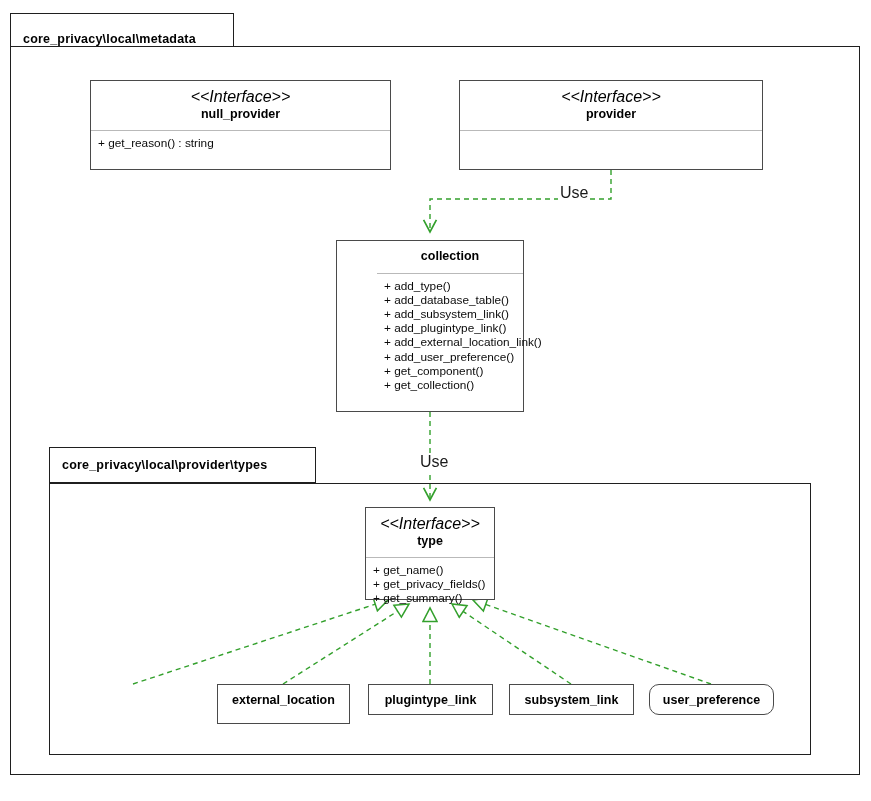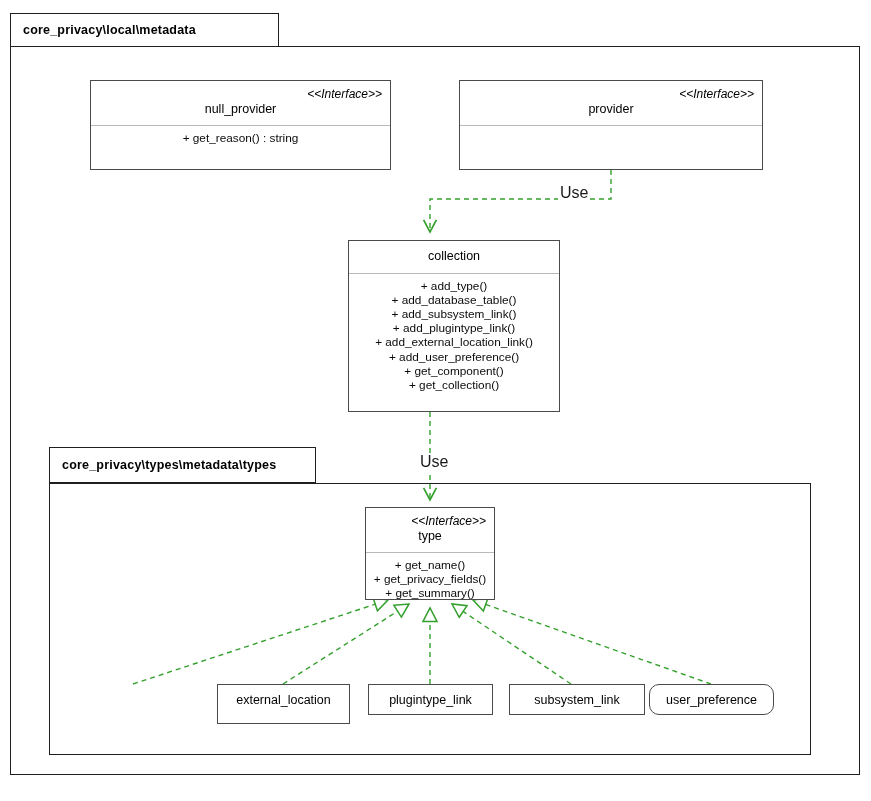--- a/index.html
+++ b/index.html
@@ -65,37 +65,36 @@
     padding: 6px 8px 7px 8px;
     text-align: center;
     line-height: 1.25;
   }
   .node-head.with-sep {
     border-bottom: 1px solid #b9b9b9;
   }
   .stereotype {
     display: block;
     font-style: italic;
-    font-size: 12px;
+    font-size: 16px;
     color: #000000;
-    text-align: right;
   }
   .node-title {
     display: block;
-    font-weight: normal;
+    font-weight: bold;
     font-size: 12.5px;
     color: #000000;
   }
   .node-title.solo {
     padding: 2px 0 1px 0;
   }
   .node-members {
     box-sizing: border-box;
     padding: 5px 7px 6px 7px;
-    text-align: center;
+    text-align: left;
   }
   .member {
     display: block;
     font-size: 11.8px;
     line-height: 14.2px;
     color: #0a0a0a;
     white-space: nowrap;
   }
   
   .edge-label {
@@ -143,50 +142,50 @@
     <g>
       <path d="M 571 684 L 452 604" fill="none" stroke="#33a02c" stroke-width="1.4" stroke-dasharray="5,4" marker-end="url(#mk-hollow-tri)"></path>
     </g>
     <g>
       <path d="M 711 684 L 473 600" fill="none" stroke="#33a02c" stroke-width="1.4" stroke-dasharray="5,4" marker-end="url(#mk-hollow-tri)"></path>
     </g>
   </svg>
 
   <div class="pkg">
     <div class="pkg-body" style="left:10px; top:46px; width:850px; height:729px;"></div>
-    <div class="pkg-tab" style="left:10px; top:13px; width:269px; height:34px;">
+    <div class="pkg-tab" style="left:10px; top:13px; width:224px; height:34px;align-items:flex-end;">
       <span>core_privacy\local\metadata</span>
     </div>
   </div>
 
   <div class="pkg">
     <div class="pkg-body" style="left:49px; top:483px; width:762px; height:272px;"></div>
     <div class="pkg-tab" style="left:49px; top:447px; width:267px; height:36px;">
-      <span>core_privacy\types\metadata\types</span>
+      <span>core_privacy\local\provider\types</span>
     </div>
   </div>
 
   <div class="node" style="left:90px; top:80px; width:301px; height:90px;">
     <div class="node-head with-sep">
       <span class="stereotype">&lt;&lt;Interface&gt;&gt;</span>
       <span class="node-title">null_provider</span>
     </div>
     <div class="node-members">
       <span class="member">+ get_reason() : string</span>
     </div>
   </div>
 
   <div class="node" style="left:459px; top:80px; width:304px; height:90px;">
     <div class="node-head with-sep">
       <span class="stereotype">&lt;&lt;Interface&gt;&gt;</span>
       <span class="node-title">provider</span>
     </div>
   </div>
 
-  <div class="node" style="left:348px; top:240px; width:212px; height:172px;">
+  <div class="node" style="left:336px; top:240px; width:188px; height:172px;padding-left:40px;">
     <div class="node-head with-sep">
       <span class="node-title solo">collection</span>
     </div>
     <div class="node-members">
       <span class="member">+ add_type()</span>
       <span class="member">+ add_database_table()</span>
       <span class="member">+ add_subsystem_link()</span>
       <span class="member">+ add_plugintype_link()</span>
       <span class="member">+ add_external_location_link()</span>
       <span class="member">+ add_user_preference()</span>
@@ -213,21 +212,21 @@
       <span class="node-title solo">external_location</span>
     </div>
   </div>
 
   <div class="node" style="left:368px; top:684px; width:125px; height:31px;">
     <div class="node-head">
       <span class="node-title solo">plugintype_link</span>
     </div>
   </div>
 
-  <div class="node" style="left:509px; top:684px; width:136px; height:31px;">
+  <div class="node" style="left:509px; top:684px; width:125px; height:31px;">
     <div class="node-head">
       <span class="node-title solo">subsystem_link</span>
     </div>
   </div>
 
   <div class="node" style="left:649px; top:684px; width:125px; height:31px;border-radius:10px;">
     <div class="node-head">
       <span class="node-title solo">user_preference</span>
     </div>
   </div>

